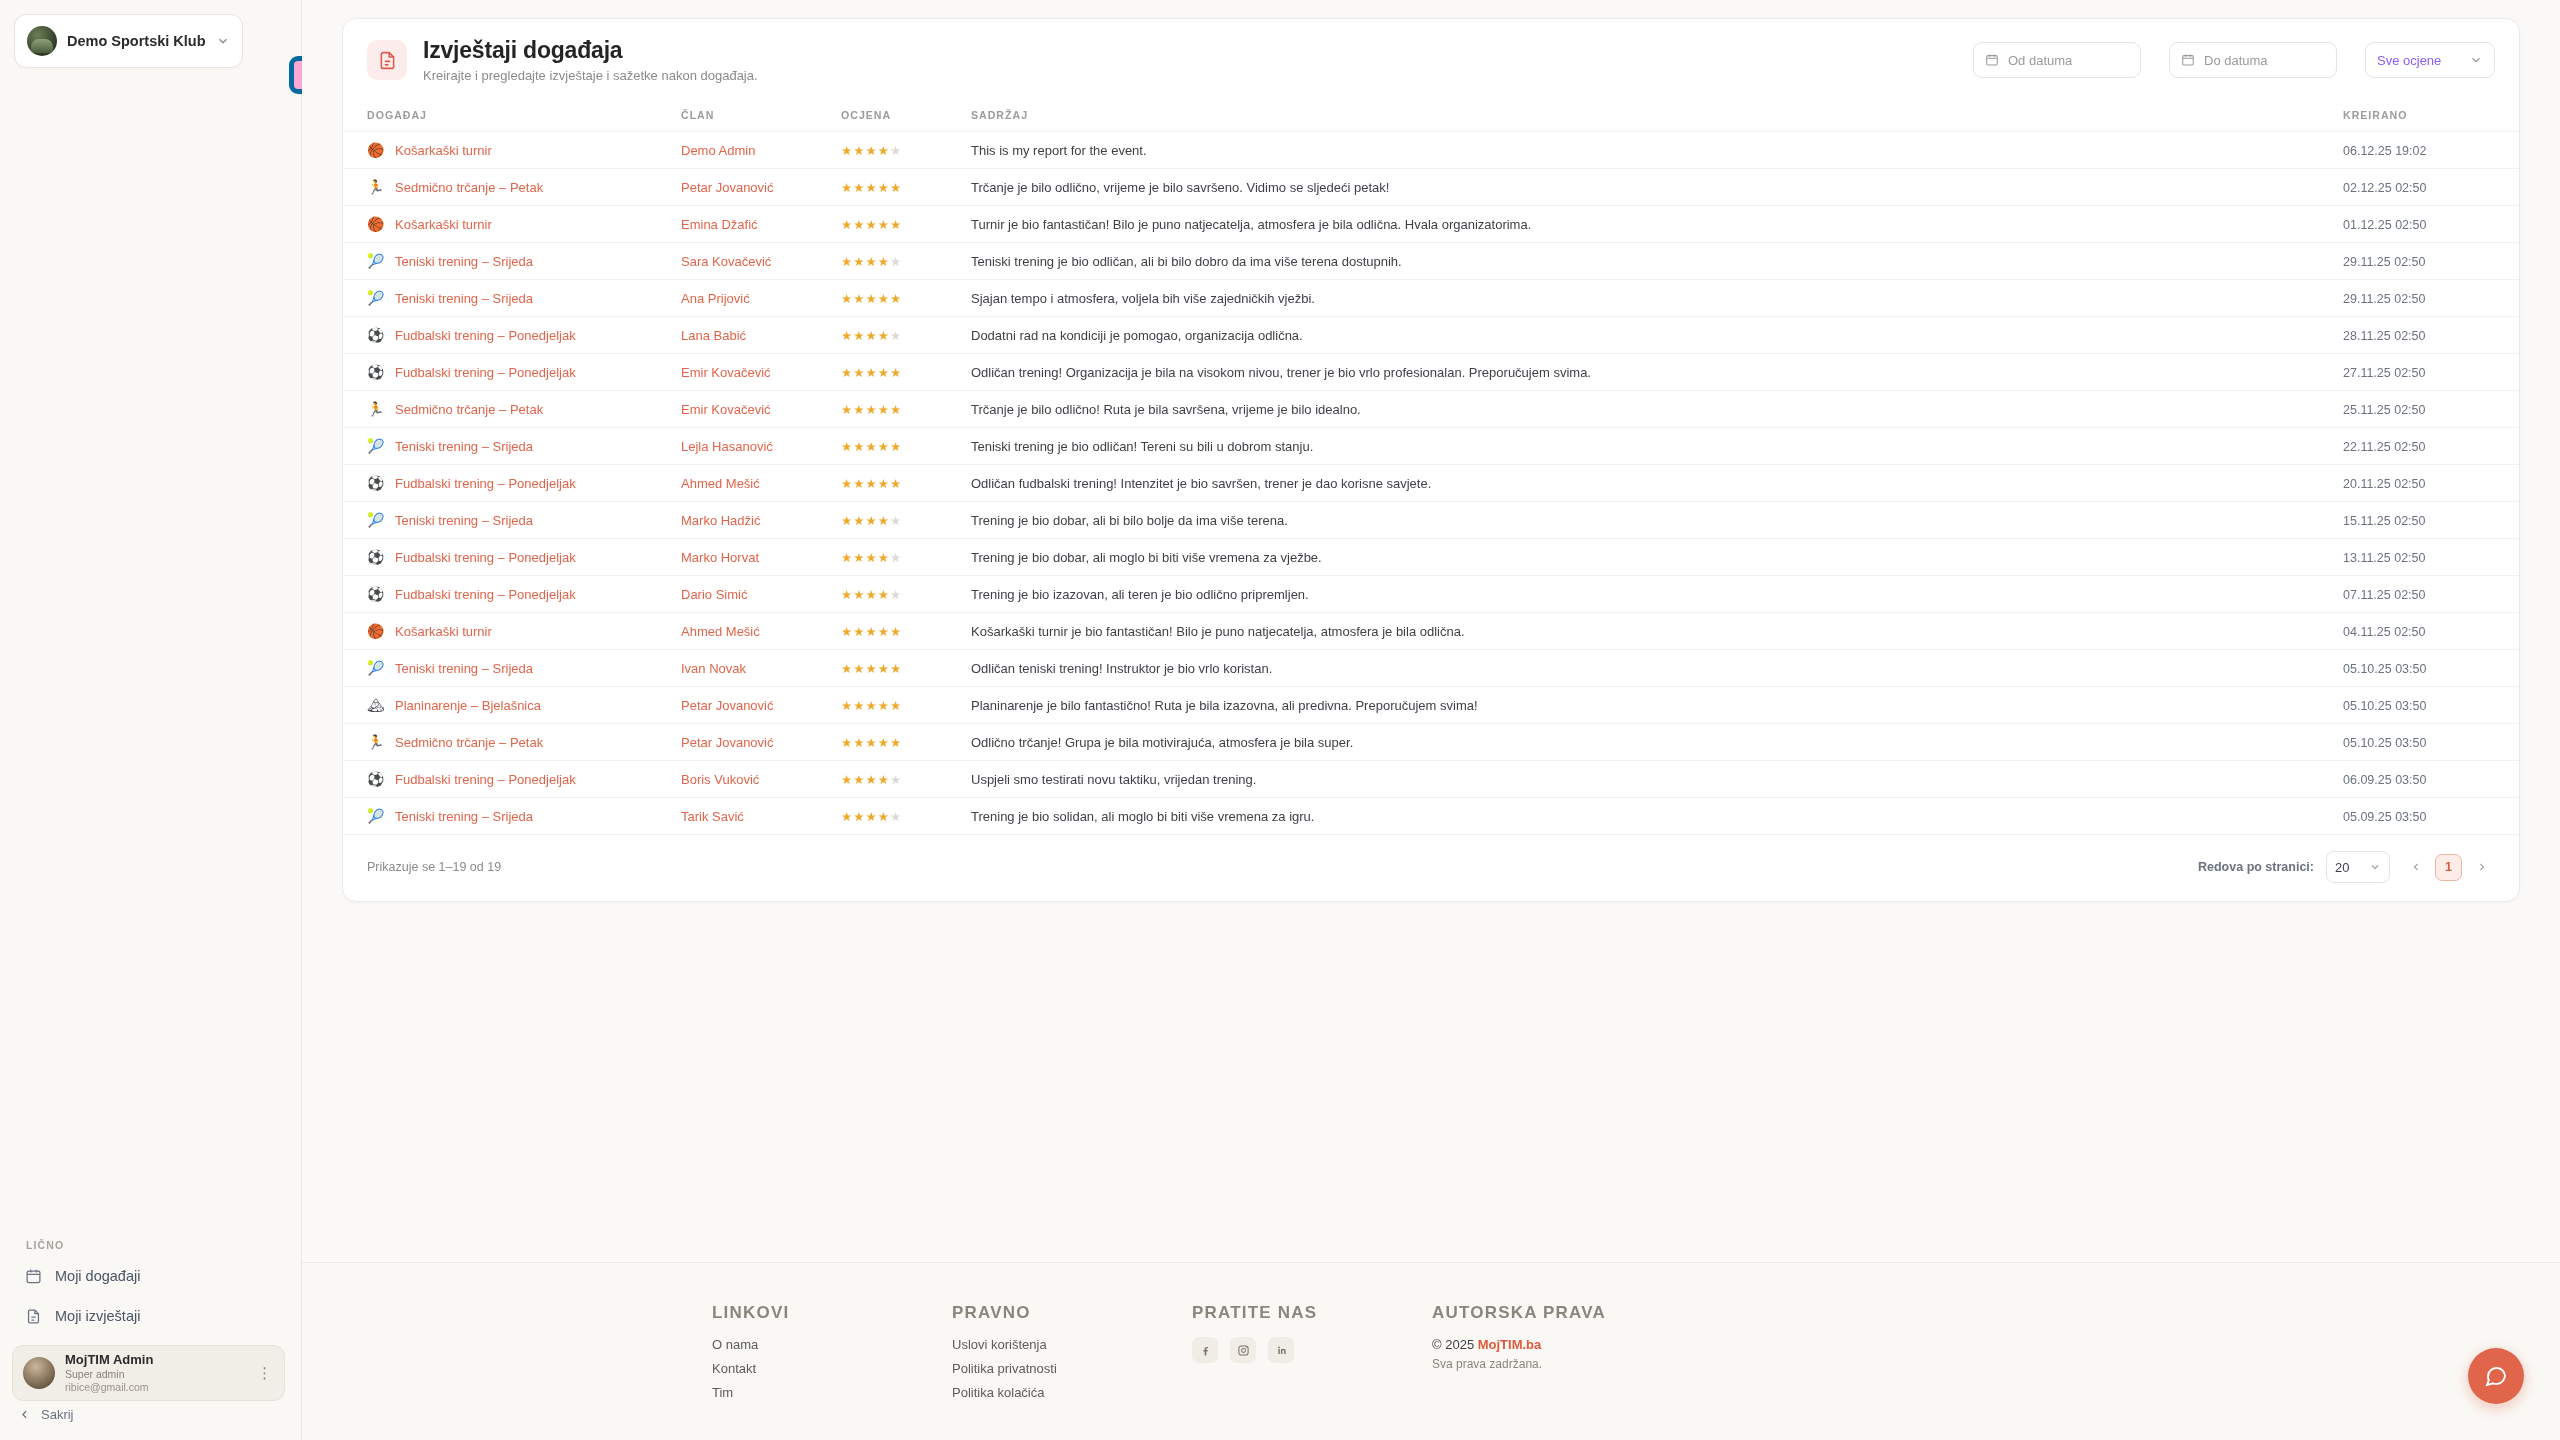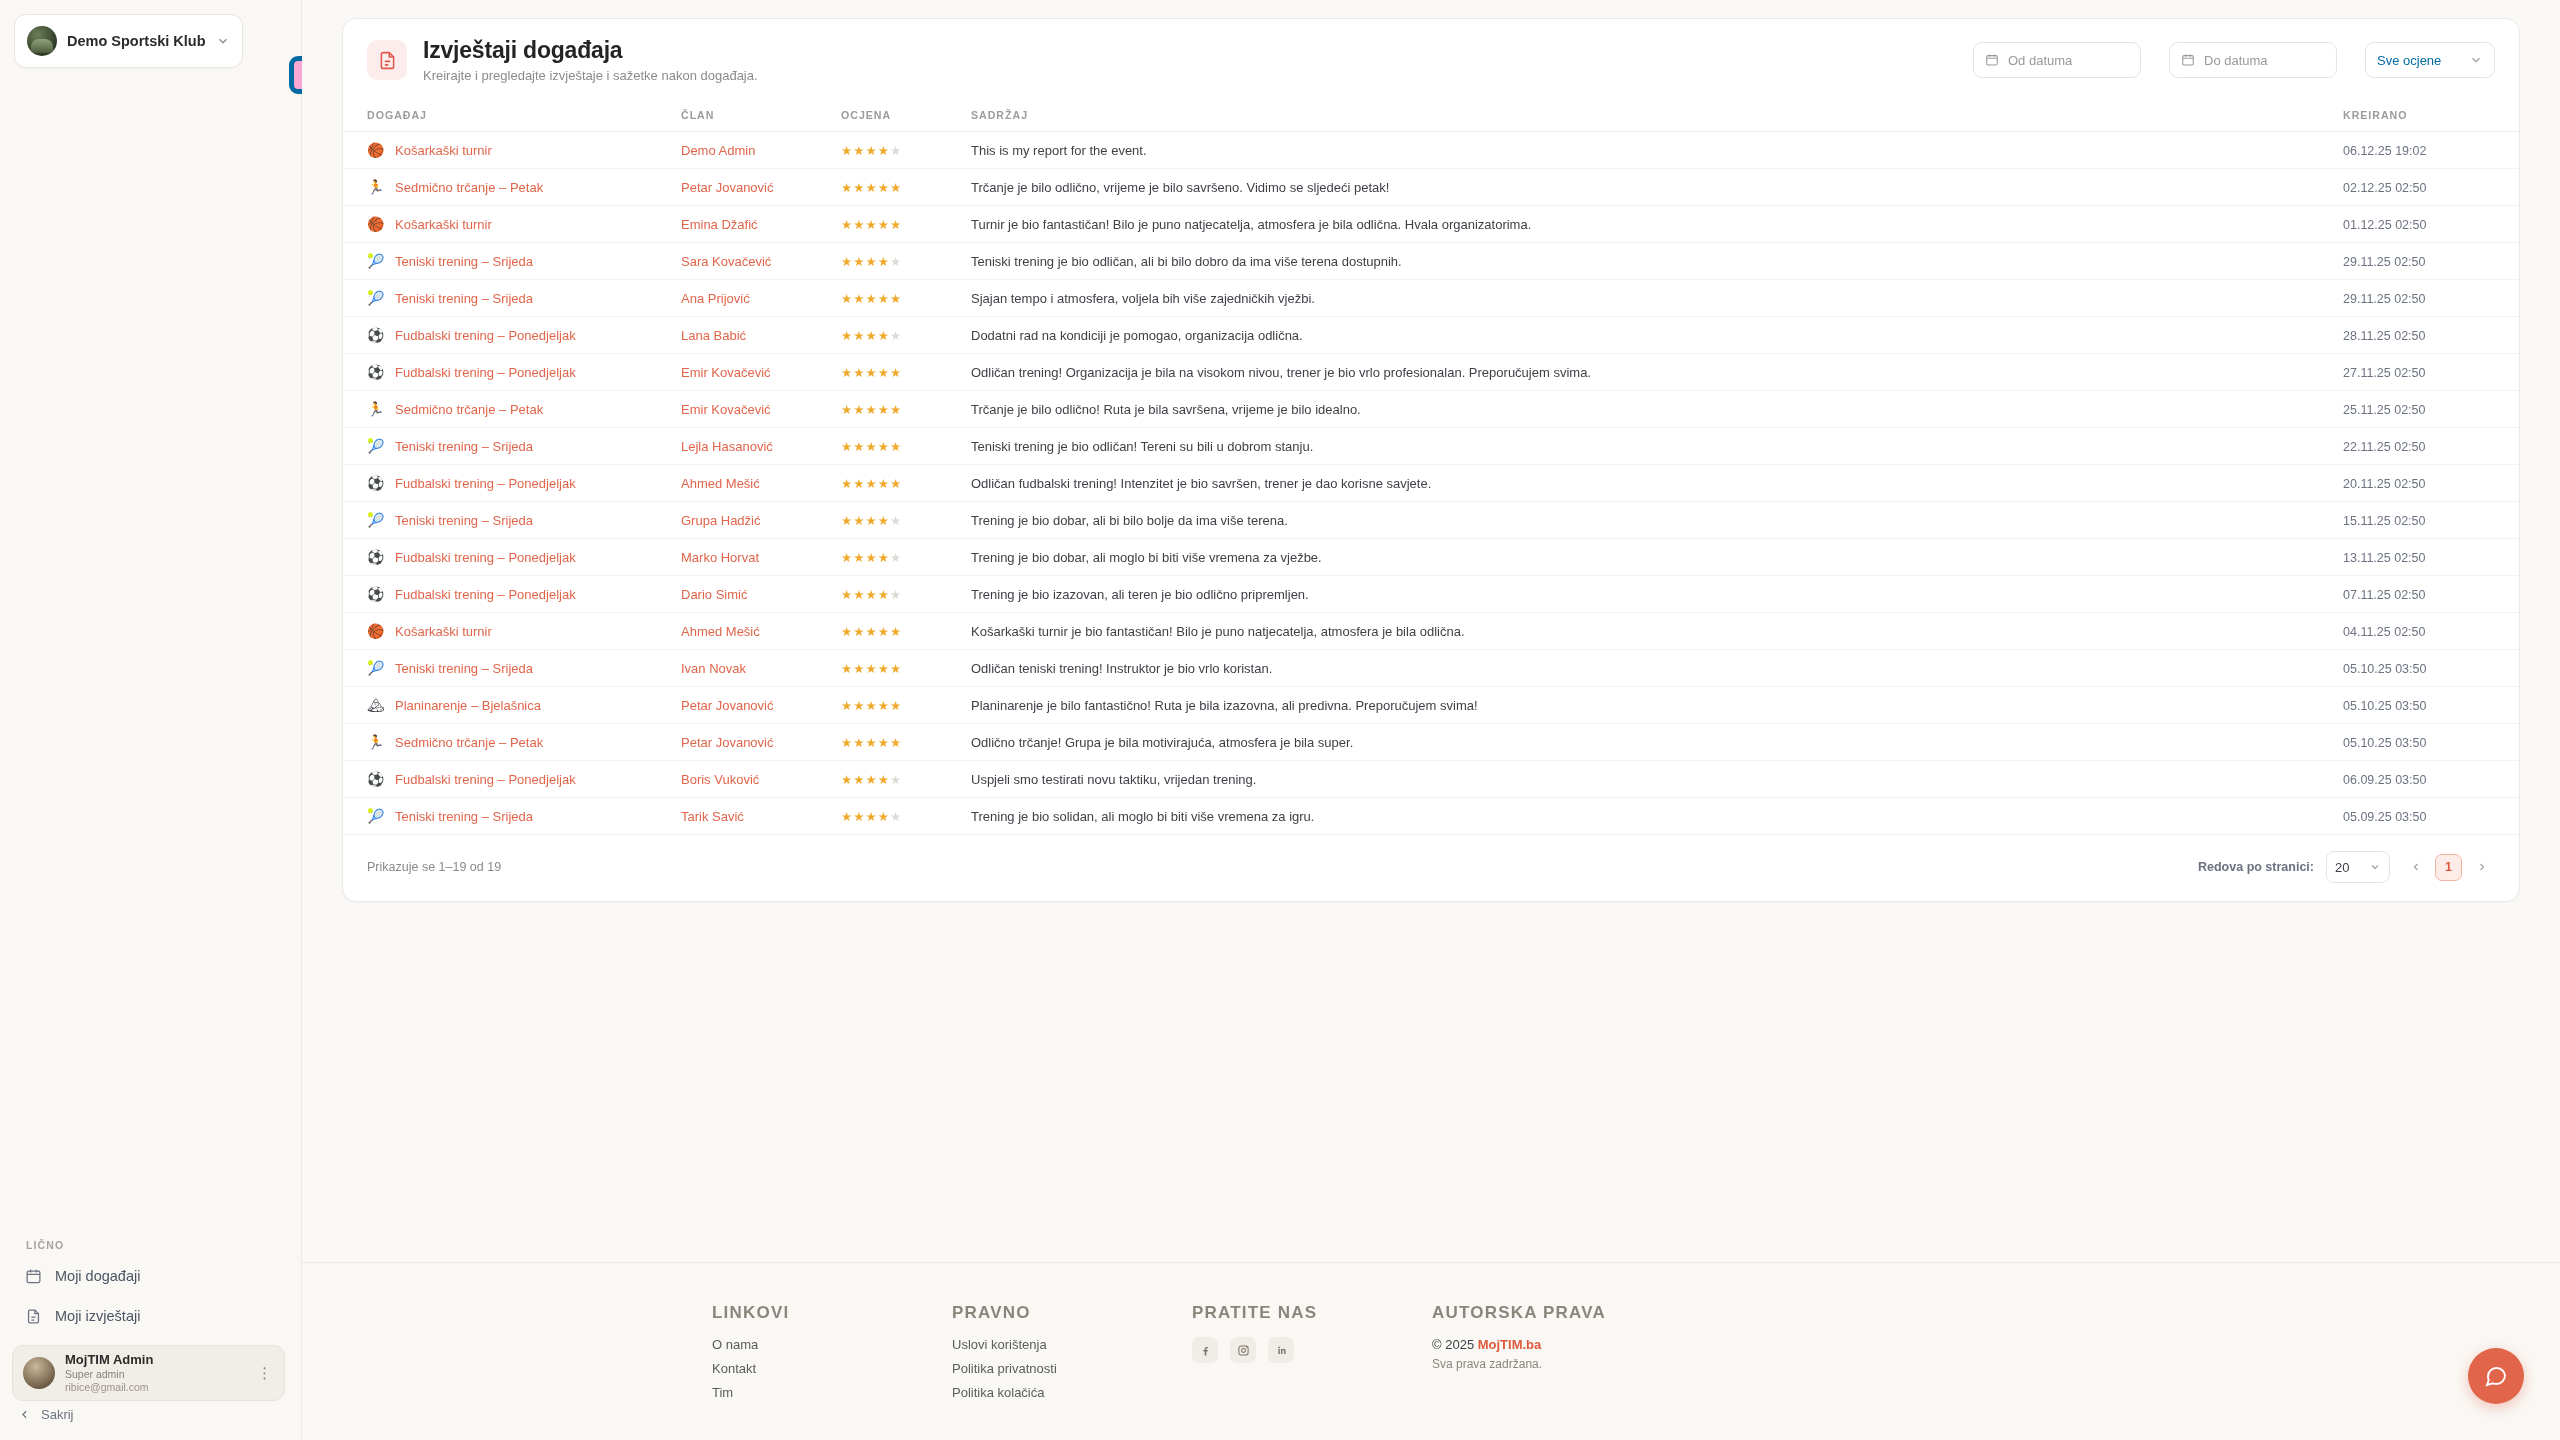--- a/index.html
+++ b/index.html
@@ -112,21 +112,21 @@
   .head-sub { font-size: 13px; color: #8b8b8b; margin-top: 4px; }
   .head-controls { display: flex; align-items: center; gap: 28px; margin-left: 32px; }
   .date-field {
     width: 168px; height: 36px; border: 1px solid #e6e3de; border-radius: 9px;
     display: flex; align-items: center; gap: 9px; padding: 0 11px;
     font-size: 13px; color: #9a9a9a; background: #fff; cursor: pointer;
   }
   .select-field {
     width: 130px; height: 36px; border: 1px solid #e6e3de; border-radius: 9px;
     display: flex; align-items: center; padding: 0 11px; gap: 6px;
-    font-size: 13px; color: #0369a1; background: #fff; cursor: pointer;
+    font-size: 13px; color: #8b5cf6; background: #fff; cursor: pointer;
   }
   .select-field .lbl { flex: 1; }
 
   table { width: 100%; border-collapse: collapse; }
   thead th {
     text-align: left; font-size: 10.6px; font-weight: 700; letter-spacing: 1px;
     color: #9b9b9b; text-transform: uppercase;
     padding: 10px 8px 10px 8px; border-bottom: 1px solid #f0eeea;
     background: #fff;
   }
@@ -568,21 +568,21 @@
                 <td class="c-content"><span class="content-text">Odličan fudbalski trening! Intenzitet je bio savršen, trener je dao korisne savjete.</span></td>
                 <td class="c-created"><span class="created">20.11.25 02:50</span></td>
               </tr>
               <tr>
                 <td class="c-event">
                   <div class="event-cell">
                     <span class="event-emoji">🎾</span>
                     <span class="event-name">Teniski trening – Srijeda</span>
                   </div>
                 </td>
-                <td class="c-member"><span class="member-name">Grupa Hadžić</span></td>
+                <td class="c-member"><span class="member-name">Marko Hadžić</span></td>
                 <td class="c-rating"><span class="stars"><span class="star-on">★</span><span class="star-on">★</span><span class="star-on">★</span><span class="star-on">★</span><span class="star-off">★</span></span></td>
                 <td class="c-content"><span class="content-text">Trening je bio dobar, ali bi bilo bolje da ima više terena.</span></td>
                 <td class="c-created"><span class="created">15.11.25 02:50</span></td>
               </tr>
               <tr>
                 <td class="c-event">
                   <div class="event-cell">
                     <span class="event-emoji">⚽</span>
                     <span class="event-name">Fudbalski trening – Ponedjeljak</span>
                   </div>

